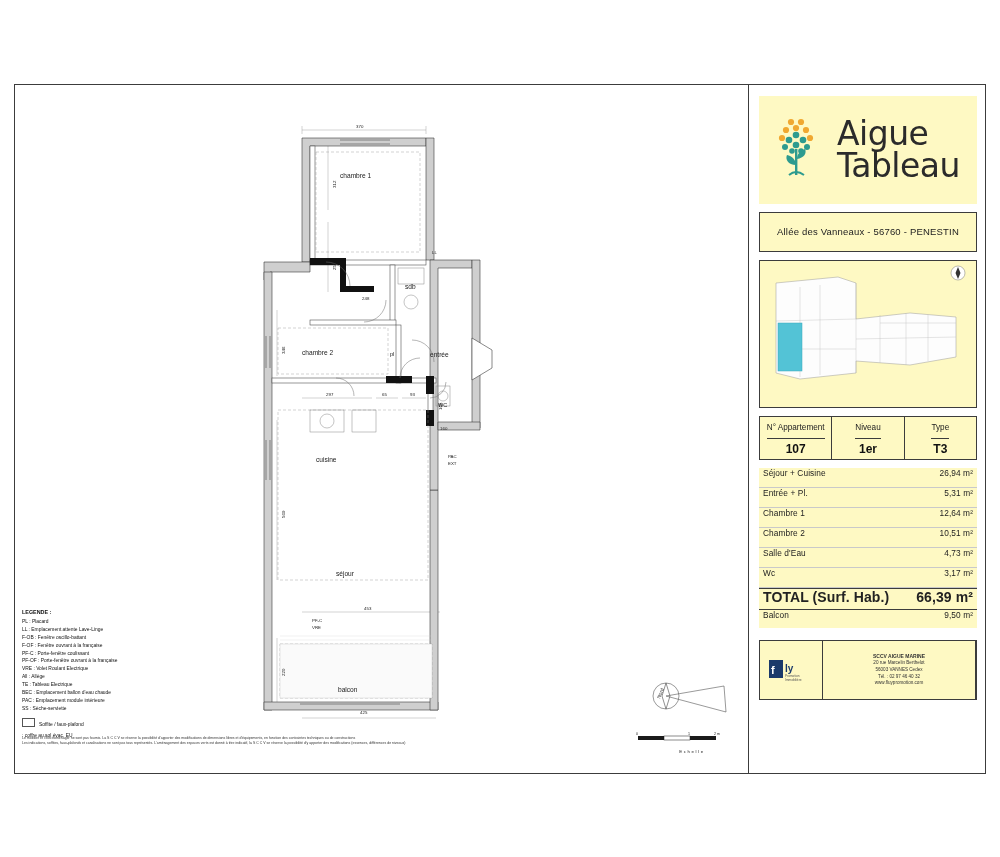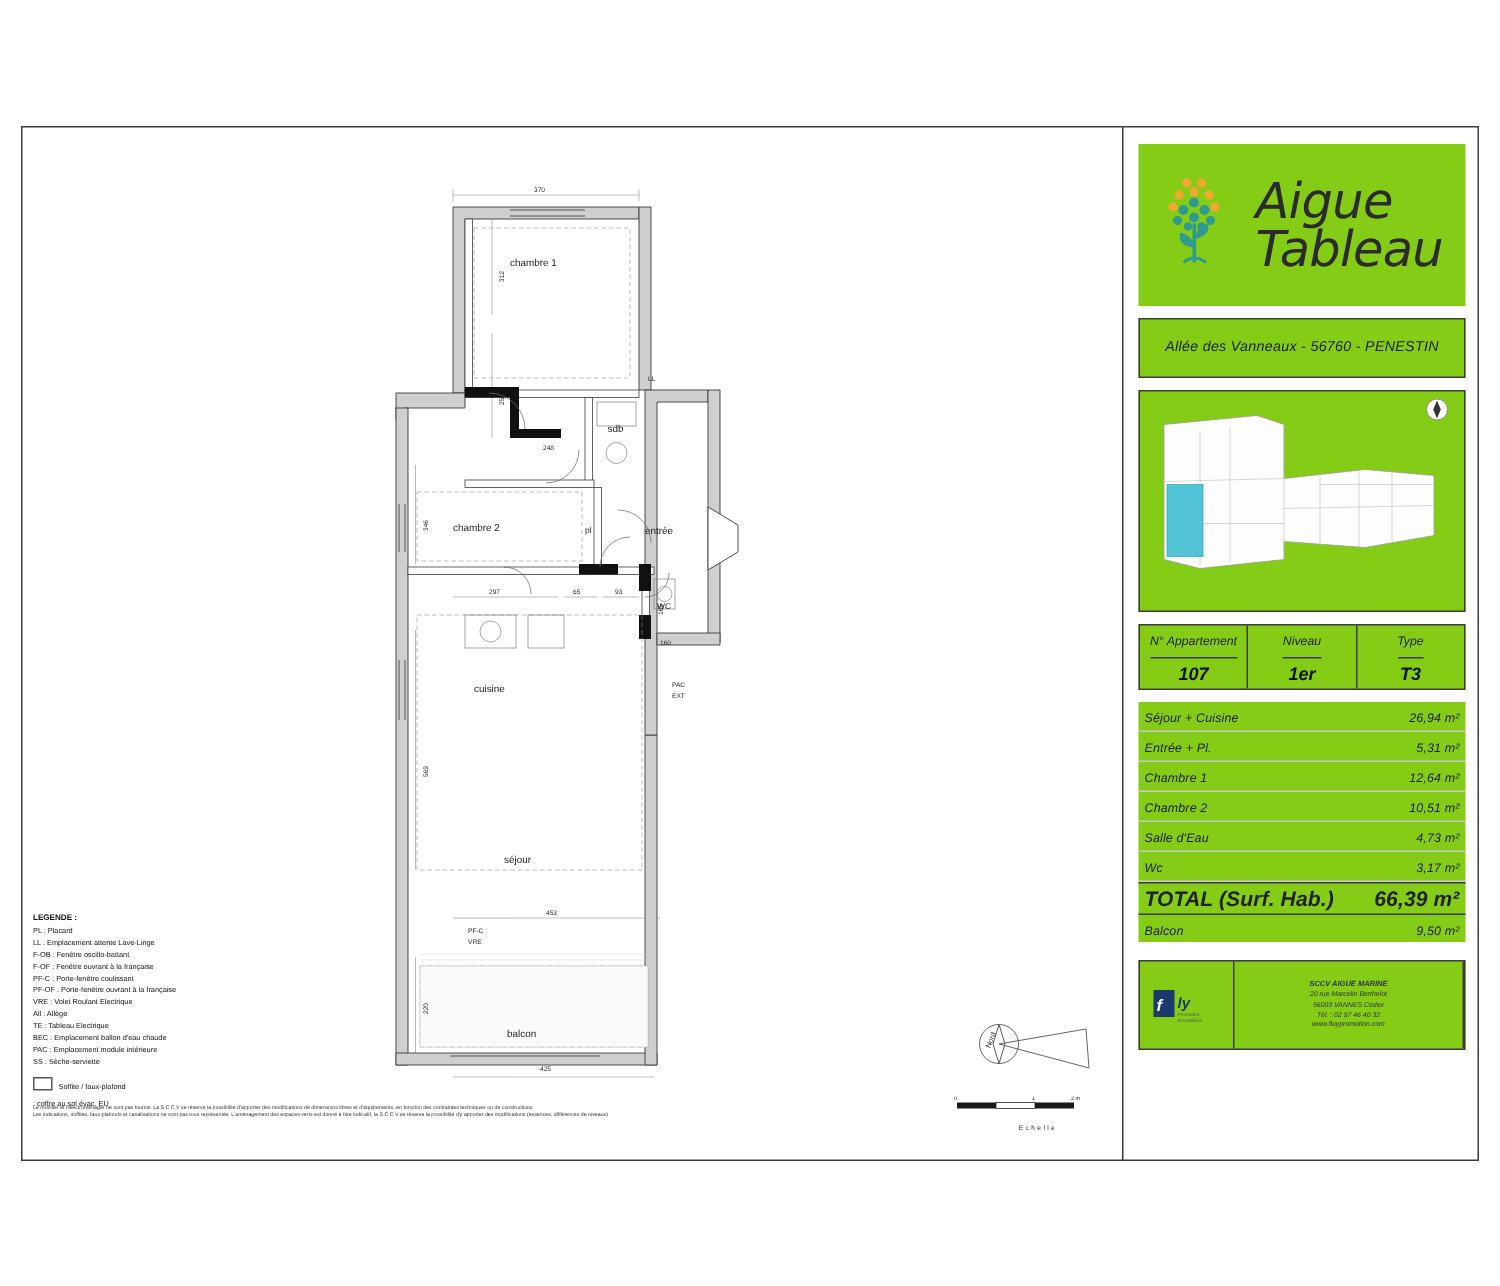--- a/index.html
+++ b/index.html
@@ -2,21 +2,21 @@
 <html><head>
 <meta charset="utf-8">
 <style>
   html,body{margin:0;padding:0;background:#ffffff;}
   body{width:1000px;height:857px;font-family:"Liberation Sans",sans-serif;color:#1a1a1a;}
   .sheet{position:relative;width:1000px;height:857px;background:#fff;}
   .frame{position:absolute;left:14px;top:84px;width:972px;height:690px;border:1px solid #3c3c3c;box-sizing:border-box;background:#fff;}
 
   
   .rpanel{position:absolute;left:748px;top:84px;width:238px;height:690px;border-left:1px solid #3c3c3c;box-sizing:border-box;}
-  .rbox{position:absolute;left:10px;width:218px;border:1px solid #3c3c3c;box-sizing:border-box;background:#84cc16;font-style:italic;}
+  .rbox{position:absolute;left:10px;width:218px;border:1px solid #3c3c3c;box-sizing:border-box;background:#fef9c3;}
 
   
   #logo-box{top:12px;height:108px;border:none;}
   .logo-wrap{display:flex;align-items:center;height:100%;padding-left:8px;}
   .logo-mark{width:62px;height:74px;position:relative;flex:0 0 62px;}
   .logo-text{margin-left:8px;line-height:0.97;}
   .logo-l1,.logo-l2{font-family:"DejaVu Sans",sans-serif;font-size:33px;color:#2b2b2b;letter-spacing:-0.5px;font-weight:400;}
   .logo-l2{display:block;}
 
   
@@ -31,21 +31,21 @@
   
   #apt-header{top:332px;height:44px;}
   .apt-head{display:flex;height:100%;}
   .apt-cell{flex:1;display:flex;flex-direction:column;align-items:center;}
   .apt-cell + .apt-cell{border-left:1px solid #3c3c3c;}
   .apt-k{flex:0 0 21px;font-size:8.2px;display:flex;align-items:center;justify-content:center;border-bottom:1px solid #3c3c3c;color:#222;}
   .apt-v{flex:1;font-size:12px;font-weight:bold;display:flex;align-items:center;justify-content:center;color:#111;}
 
   
   #surf-box{top:384px;height:160px;border:none;}
-  .srow{display:flex;justify-content:space-between;align-items:center;height:20px;border-bottom:1px solid #c9c9c9;font-size:8.3px;color:#222;padding:0 4px;box-sizing:border-box;}
+  .srow{display:flex;justify-content:space-between;align-items:flex-start;height:20px;border-bottom:1px solid #c9c9c9;font-size:8.3px;color:#222;padding:0 4px;box-sizing:border-box;}
   .srow .lbl{letter-spacing:.1px;}
   .srow .val{letter-spacing:.1px;}
   .srow.total{font-weight:bold;font-size:14px;border-top:1px solid #3c3c3c;border-bottom:1px solid #3c3c3c;height:22px;}
 
   
   #partner-box{top:556px;height:60px;}
   .pgrid{display:flex;height:100%;}
   .pcell{display:flex;align-items:center;justify-content:center;}
   .p1{flex:0 0 62px;border-right:1px solid #3c3c3c;}
   .p2{flex:1;border-right:1px solid #3c3c3c;flex-direction:column;justify-content:center;}

